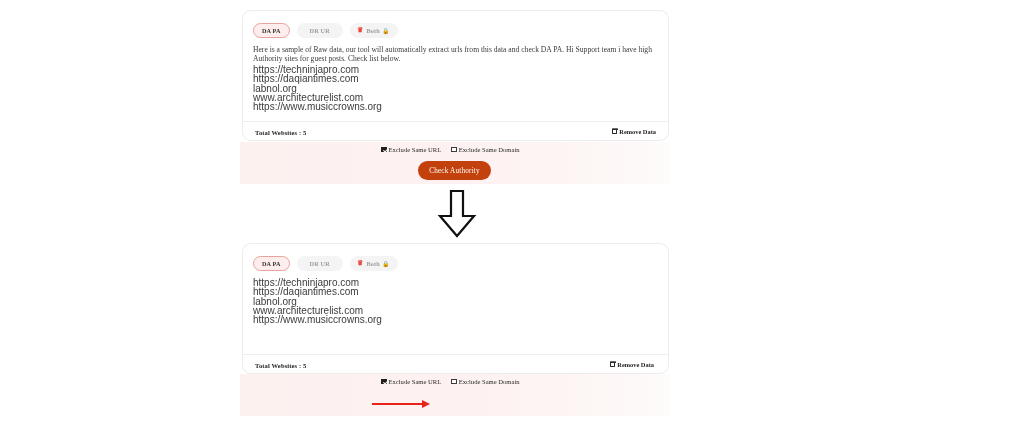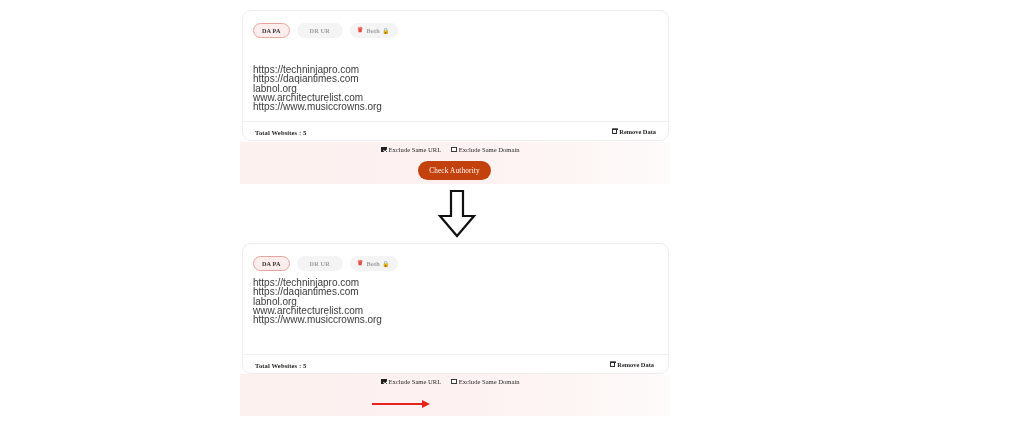--- a/index.html
+++ b/index.html
@@ -215,20 +215,21 @@
     <div class="tab inactive" style="width:46px;">
       <span>DR UR</span>
     </div>
     <div class="tab inactive" style="width:48px;">
       <span class="crown">♛</span>
       <span>Both</span>
       <span class="lock">🔒</span>
     </div>
   </div>
 
+  <div class="rawtext" style="left:10px; top:34px; width:410px;">Here is a sample of Raw data, our tool will automatically extract urls from this data and check DA PA. Hi Support team i have high Authority sites for guest posts. Check list below.</div>
 
   <div class="urllist" style="left:10px; top:54px;">
     <div>https://techninjapro.com</div>
     <div>https://daqiantimes.com</div>
     <div>labnol.org</div>
     <div>www.architecturelist.com</div>
     <div>https://www.musiccrowns.org</div>
   </div>
 
   <div class="divider" style="left:0px; top:110px; width:425px;"></div>

